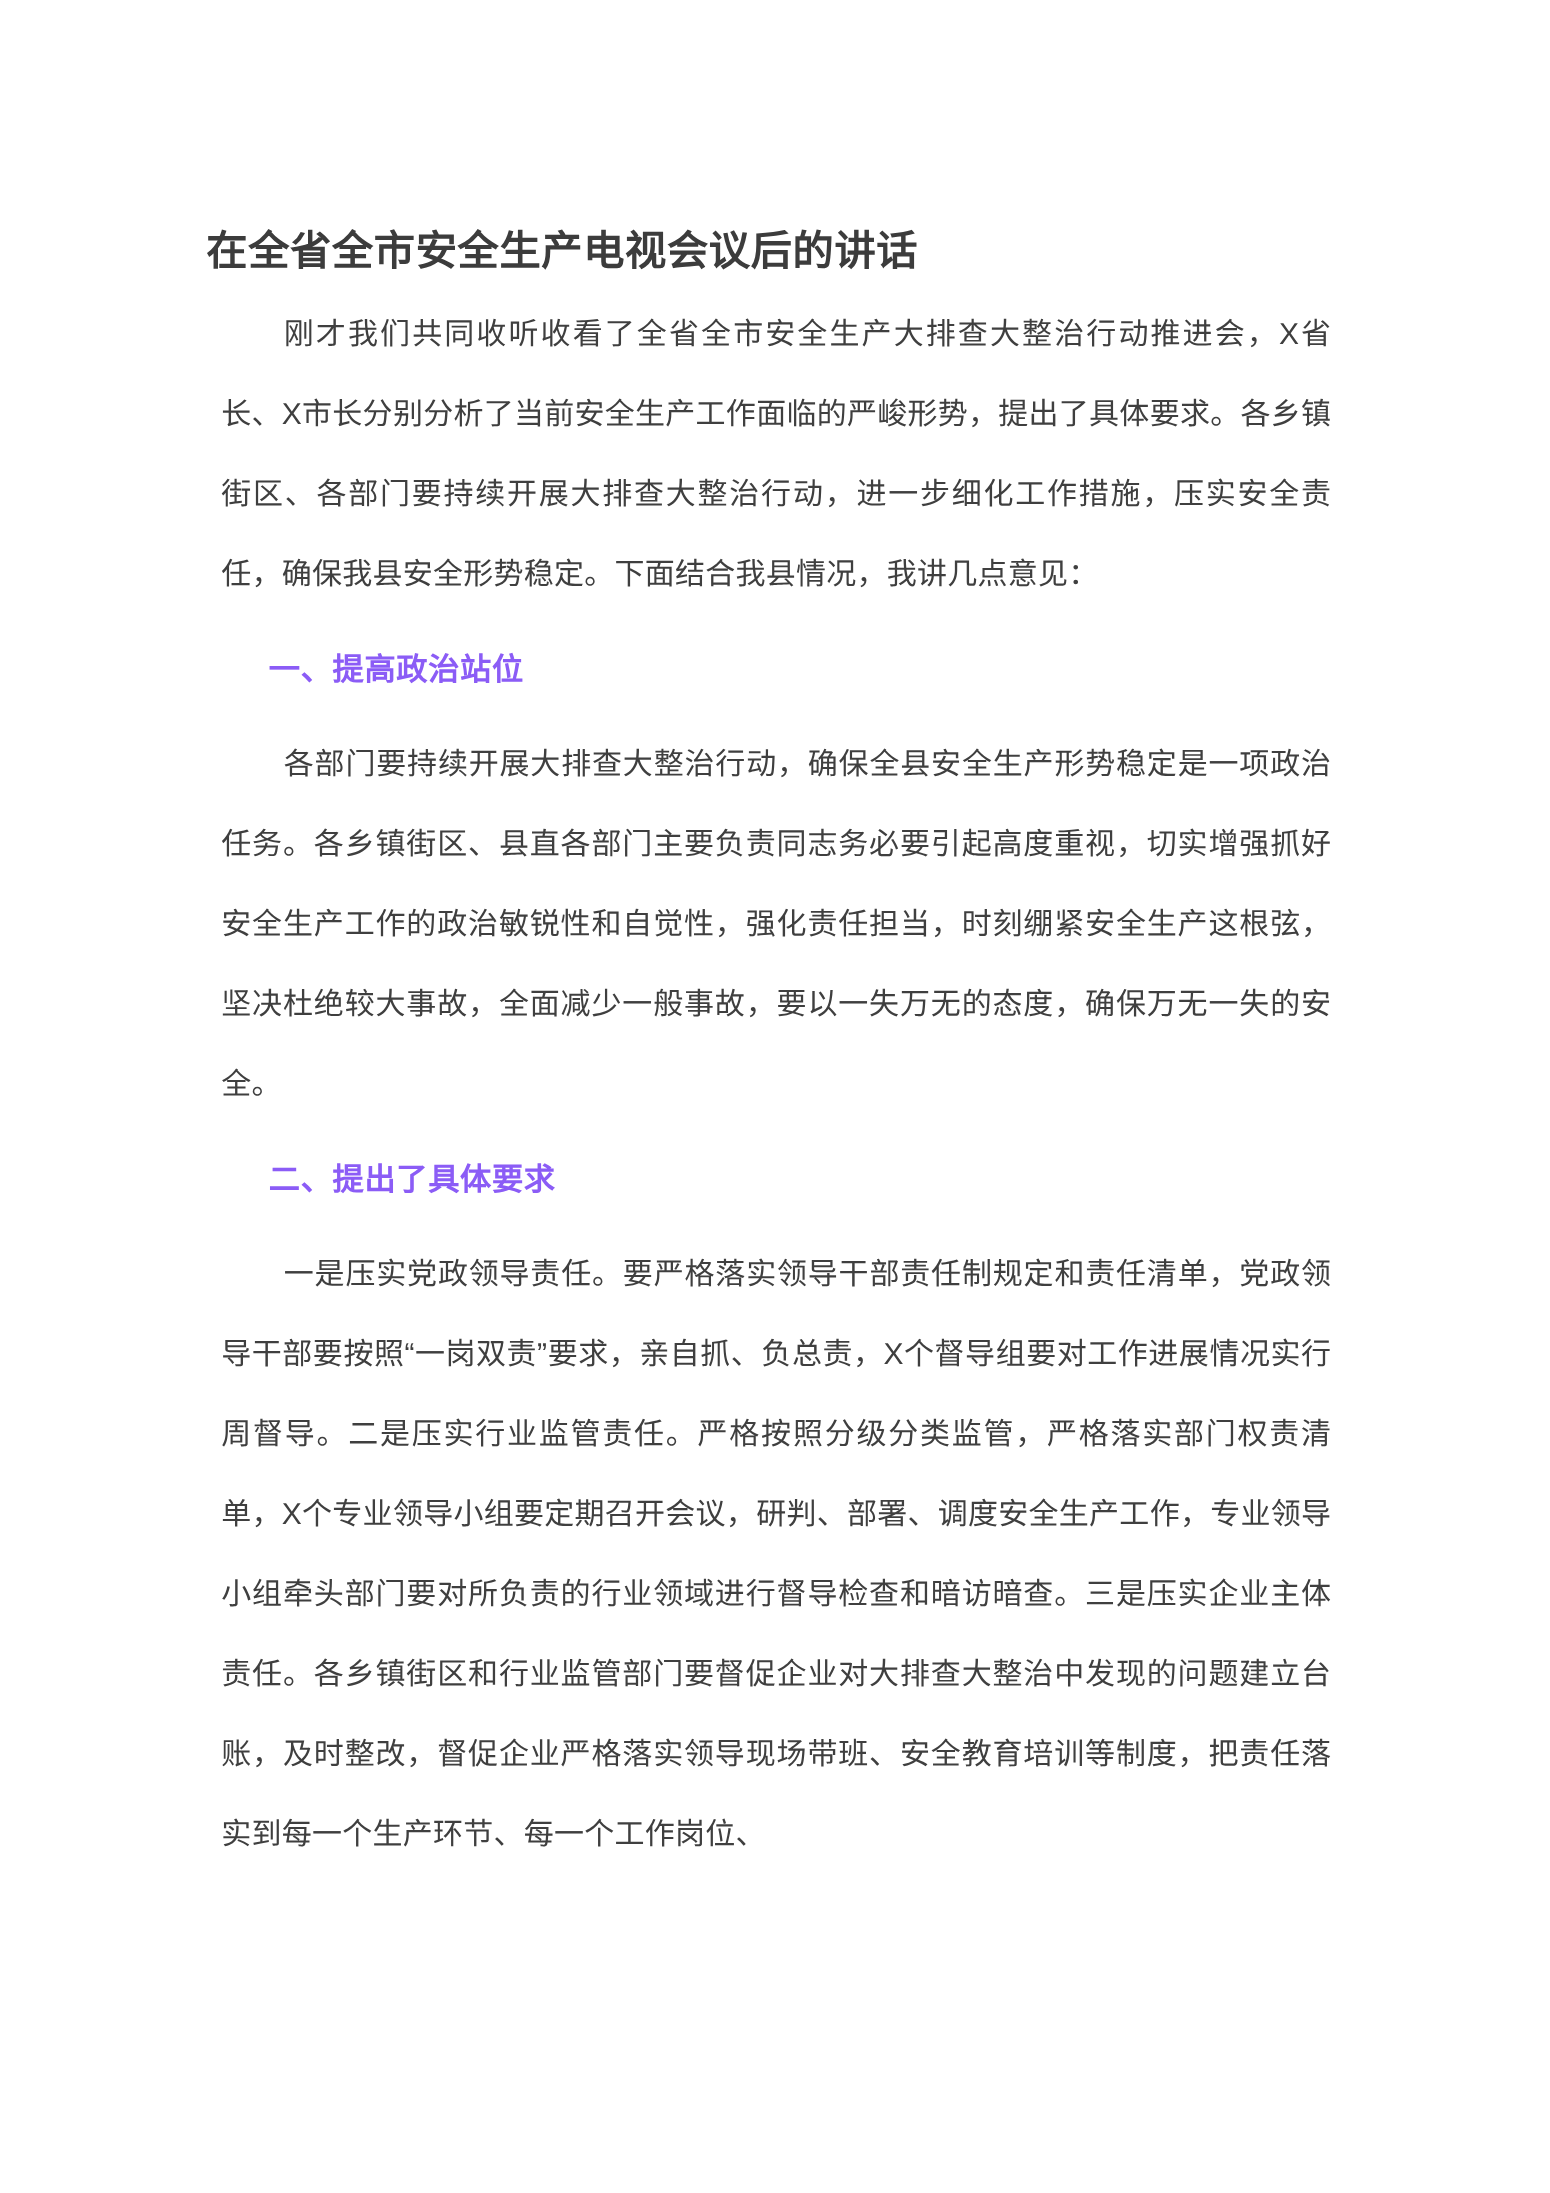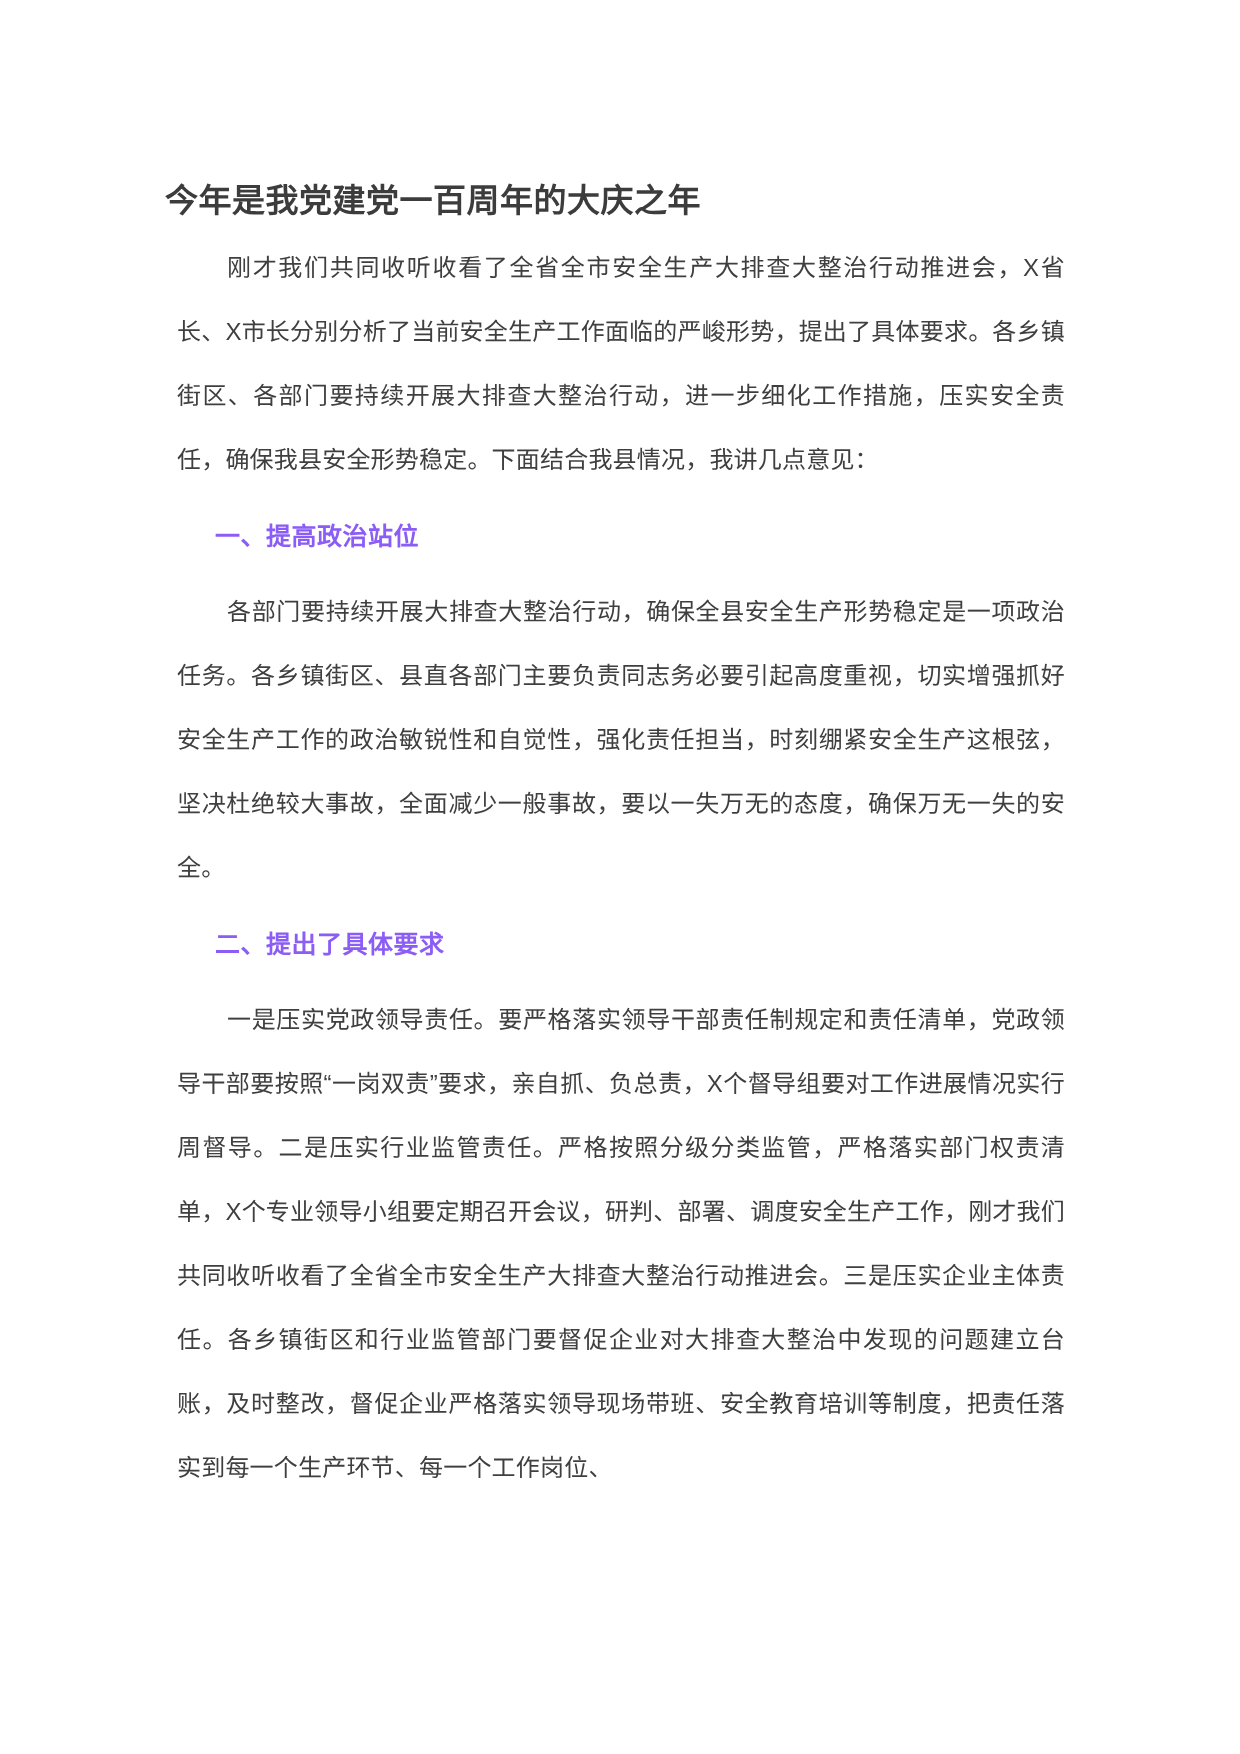--- a/index.html
+++ b/index.html
@@ -63,27 +63,27 @@
     text-indent: 50px;
     letter-spacing: 0.5px;
   }
 </style>
 </head>
 <body>
 
 <div class="page">
   <article class="doc-body">
 
-    <h1 class="doc-title">今年是我党建党一百周年的大庆之年</h1>
+    <h1 class="doc-title">在全省全市安全生产电视会议后的讲话</h1>
 
 
     <p class="para">刚才我们共同收听收看了全省全市安全生产大排查大整治行动推进会，X省长、X市长分别分析了当前安全生产工作面临的严峻形势，提出了具体要求。各乡镇街区、各部门要持续开展大排查大整治行动，进一步细化工作措施，压实安全责任，确保我县安全形势稳定。下面结合我县情况，我讲几点意见：</p>
 
     <h2 class="section-heading">一、提高政治站位</h2>
 
     <p class="para">各部门要持续开展大排查大整治行动，确保全县安全生产形势稳定是一项政治任务。各乡镇街区、县直各部门主要负责同志务必要引起高度重视，切实增强抓好安全生产工作的政治敏锐性和自觉性，强化责任担当，时刻绷紧安全生产这根弦，坚决杜绝较大事故，全面减少一般事故，要以一失万无的态度，确保万无一失的安全。</p>
 
     <h2 class="section-heading">二、提出了具体要求</h2>
 
-    <p class="para">一是压实党政领导责任。要严格落实领导干部责任制规定和责任清单，党政领导干部要按照“一岗双责”要求，亲自抓、负总责，X个督导组要对工作进展情况实行周督导。二是压实行业监管责任。严格按照分级分类监管，严格落实部门权责清单，X个专业领导小组要定期召开会议，研判、部署、调度安全生产工作，刚才我们共同收听收看了全省全市安全生产大排查大整治行动推进会。三是压实企业主体责任。各乡镇街区和行业监管部门要督促企业对大排查大整治中发现的问题建立台账，及时整改，督促企业严格落实领导现场带班、安全教育培训等制度，把责任落实到每一个生产环节、每一个工作岗位、</p>
+    <p class="para">一是压实党政领导责任。要严格落实领导干部责任制规定和责任清单，党政领导干部要按照“一岗双责”要求，亲自抓、负总责，X个督导组要对工作进展情况实行周督导。二是压实行业监管责任。严格按照分级分类监管，严格落实部门权责清单，X个专业领导小组要定期召开会议，研判、部署、调度安全生产工作，专业领导小组牵头部门要对所负责的行业领域进行督导检查和暗访暗查。三是压实企业主体责任。各乡镇街区和行业监管部门要督促企业对大排查大整治中发现的问题建立台账，及时整改，督促企业严格落实领导现场带班、安全教育培训等制度，把责任落实到每一个生产环节、每一个工作岗位、</p>
 
   </article>
 </div>
 
 </body></html>

